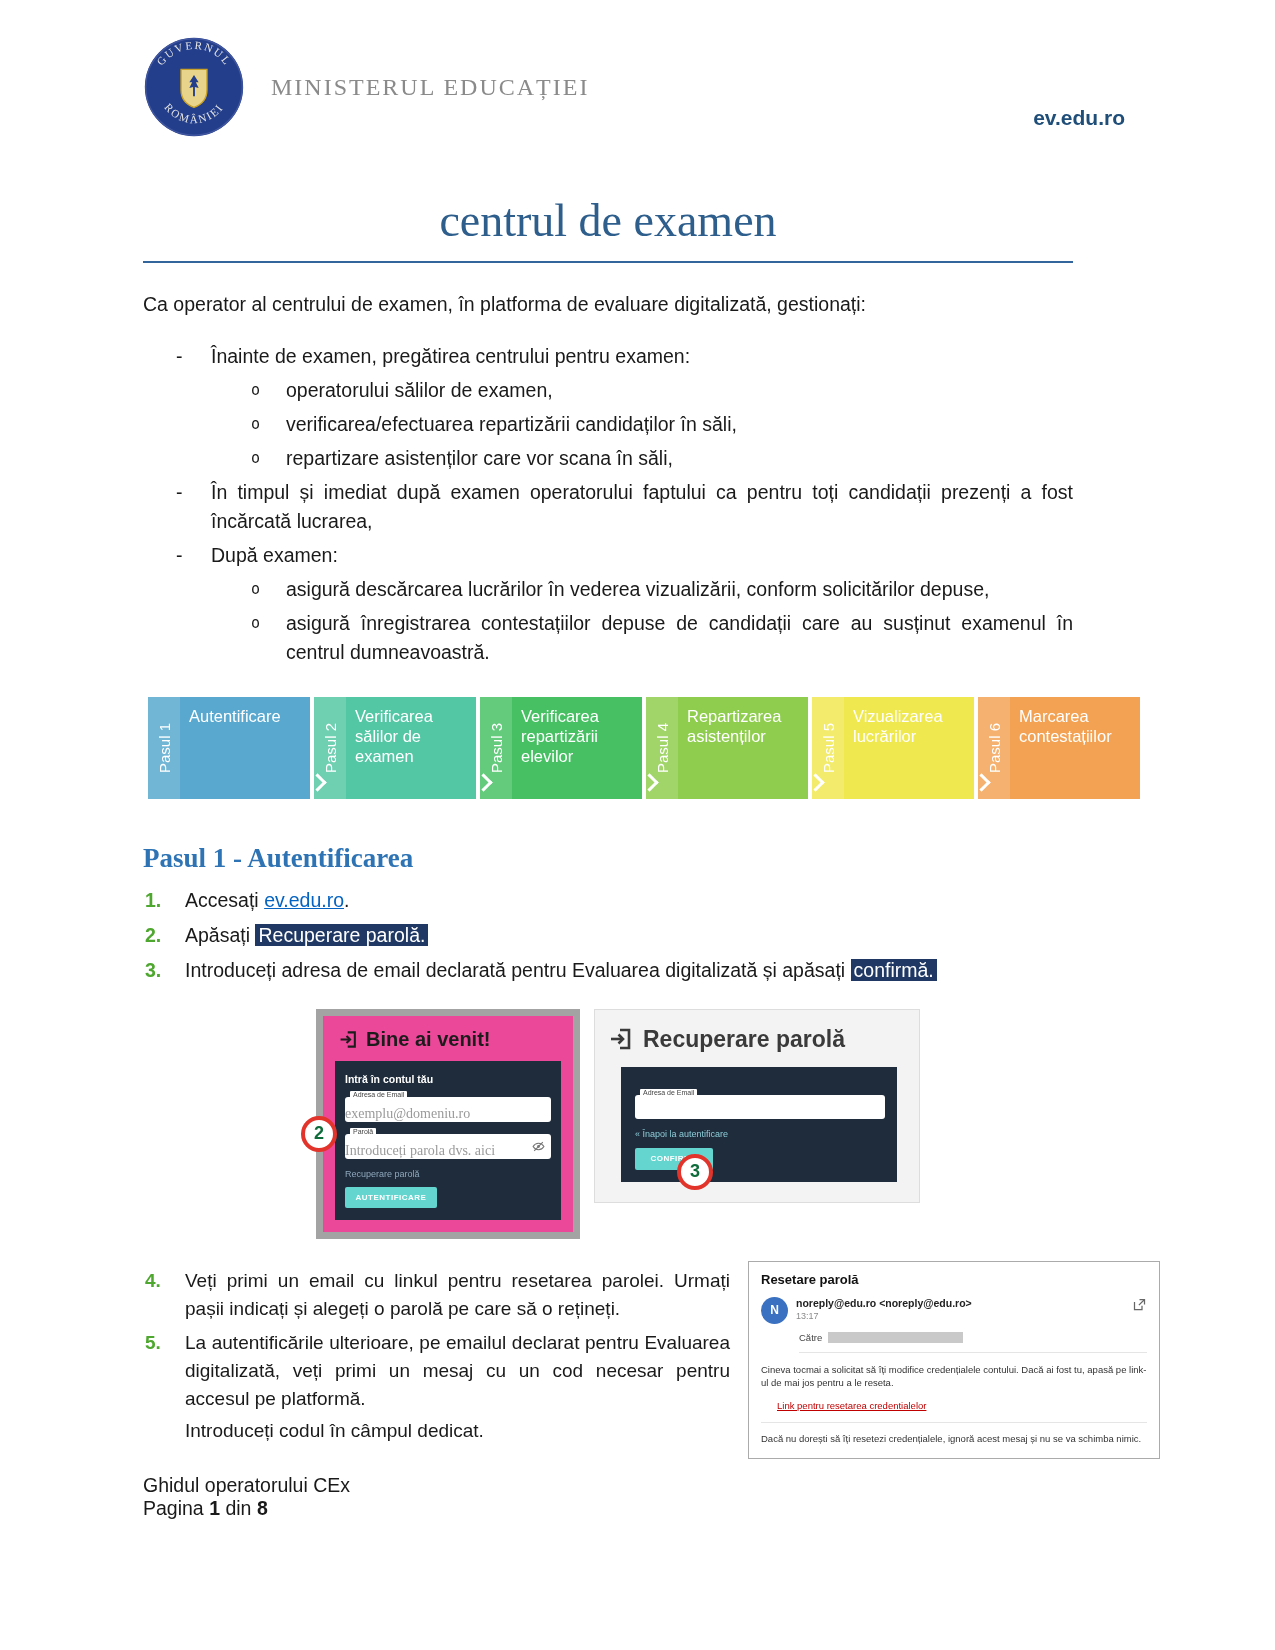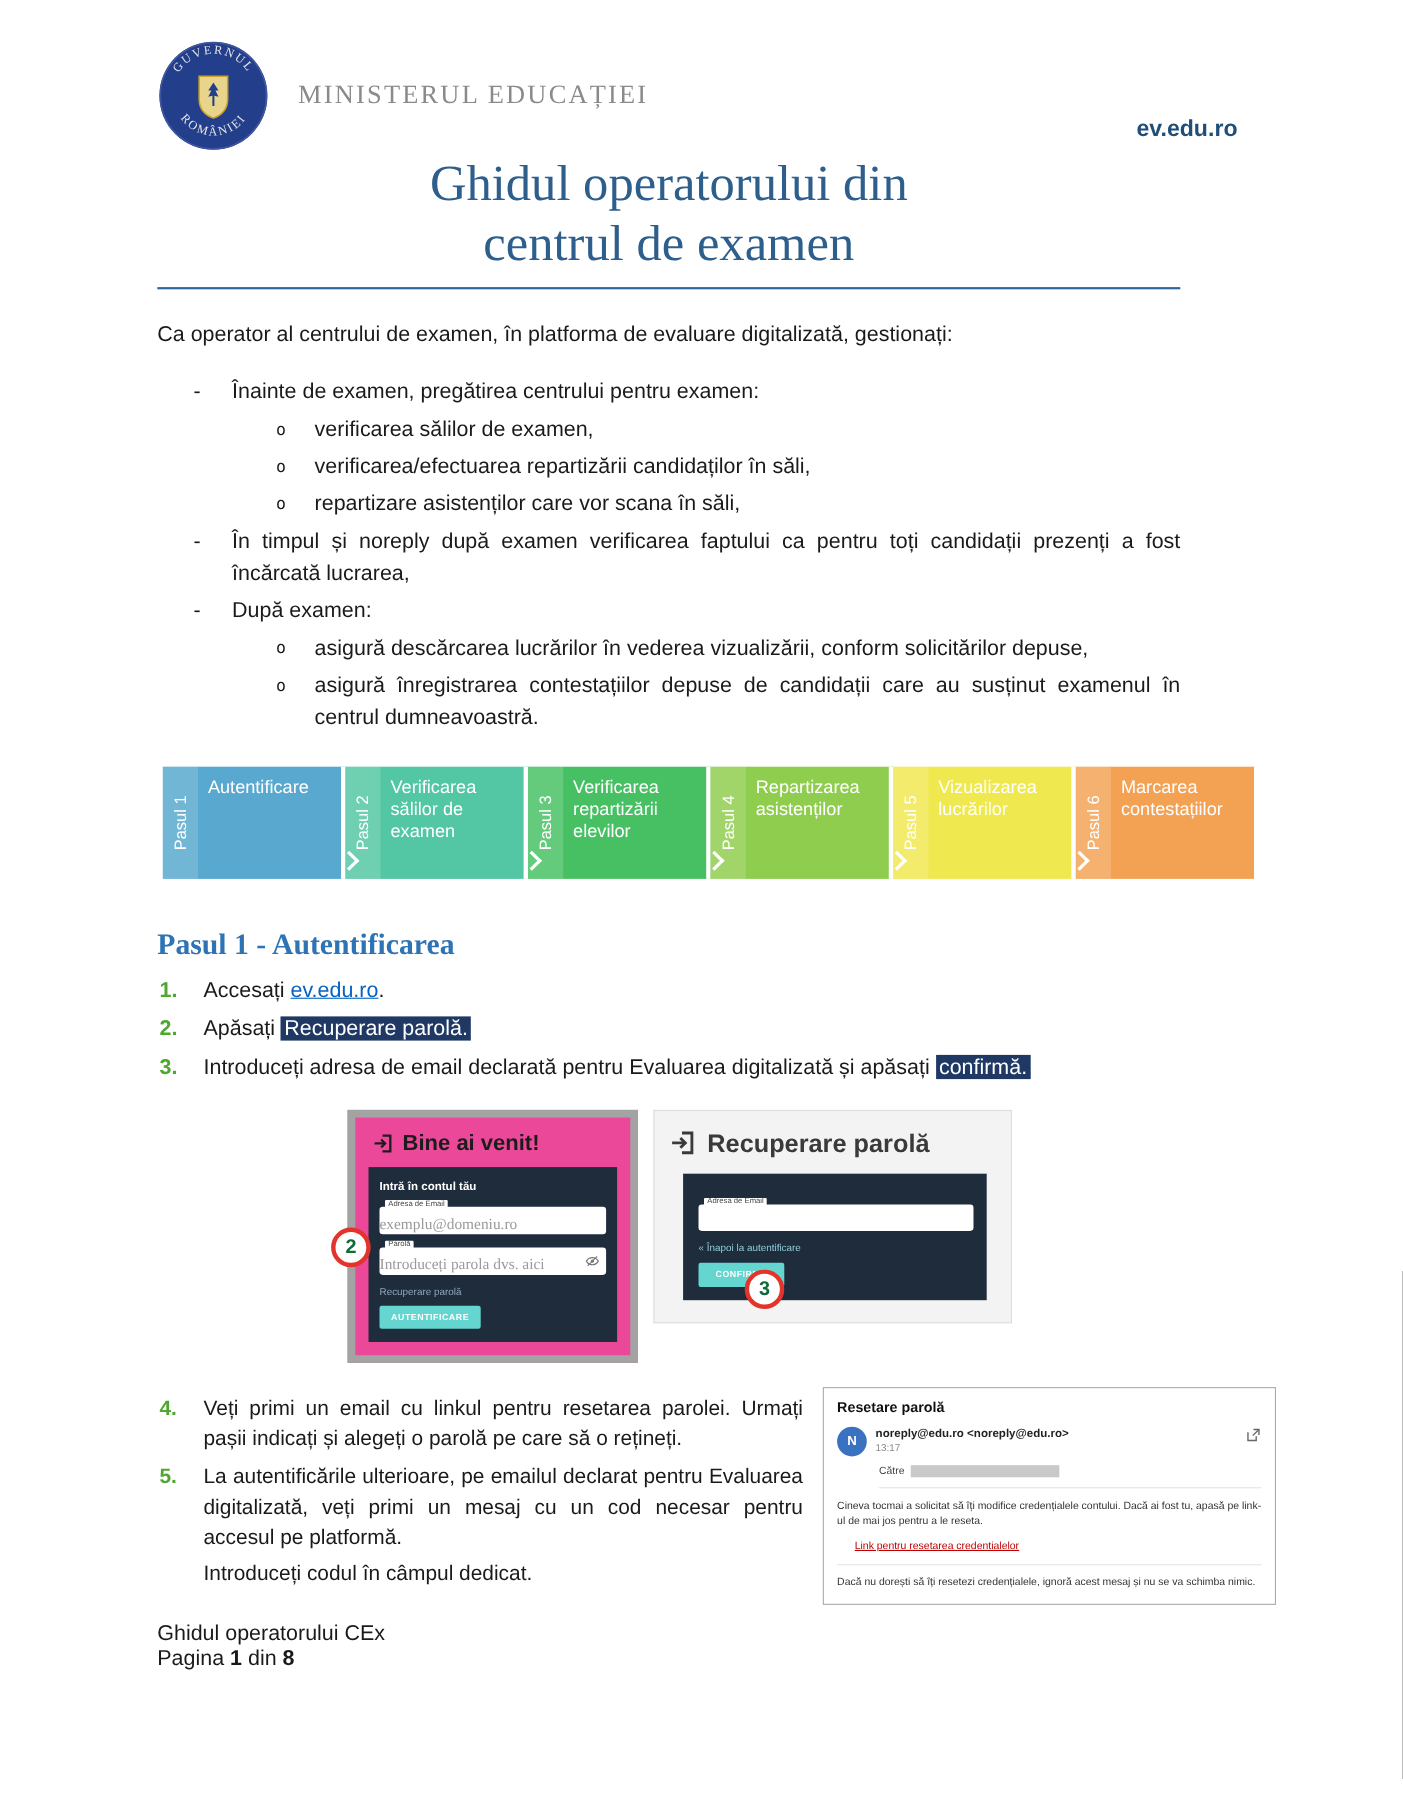--- a/index.html
+++ b/index.html
@@ -118,47 +118,47 @@
         <textPath href="#arcB" startOffset="50%" text-anchor="middle">ROMÂNIEI</textPath>
       </text>
       <path d="M41 36 h28 v22 q0 14 -14 19 q-14 -5 -14 -19 z" fill="#E8D48A" stroke="#C9A227" stroke-width="1.5"></path>
       <path d="M55 42 l5 8 -3 0 3 6 -4 -1 0 10 -2 0 0 -10 -4 1 3 -6 -3 0 z" fill="#233E8B"></path>
     </svg>
     <div class="ministry">MINISTERUL EDUCAȚIEI</div>
     <div class="site">ev.edu.ro</div>
   </div>
 
   <h1 class="title">
-    <span>Ghidul operatorului din</span><br>
+    <br>
     <span>centrul de examen</span>
   </h1>
   <div class="title-rule"></div>
 
   <p class="intro">Ca operator al centrului de examen, în platforma de evaluare digitalizată, gestionați:</p>
 
   <div class="bullets">
     <div class="b l1">
       <span class="mk">-</span>
       <span class="txt">Înainte de examen, pregătirea centrului pentru examen:</span>
     </div>
     <div class="b l2">
       <span class="mk">o</span>
-      <span class="txt">verificarea sălilor de examen,</span>
+      <span class="txt">operatorului sălilor de examen,</span>
     </div>
     <div class="b l2">
       <span class="mk">o</span>
       <span class="txt">verificarea/efectuarea repartizării candidaților în săli,</span>
     </div>
     <div class="b l2">
       <span class="mk">o</span>
       <span class="txt">repartizare asistenților care vor scana în săli,</span>
     </div>
     <div class="b l1">
       <span class="mk">-</span>
-      <span class="txt">În timpul și noreply după examen verificarea faptului ca pentru toți candidații prezenți a fost încărcată lucrarea,</span>
+      <span class="txt">În timpul și imediat după examen operatorului faptului ca pentru toți candidații prezenți a fost încărcată lucrarea,</span>
     </div>
     <div class="b l1">
       <span class="mk">-</span>
       <span class="txt">După examen:</span>
     </div>
     <div class="b l2">
       <span class="mk">o</span>
       <span class="txt">asigură descărcarea lucrărilor în vederea vizualizării, conform solicitărilor depuse,</span>
     </div>
     <div class="b l2">

